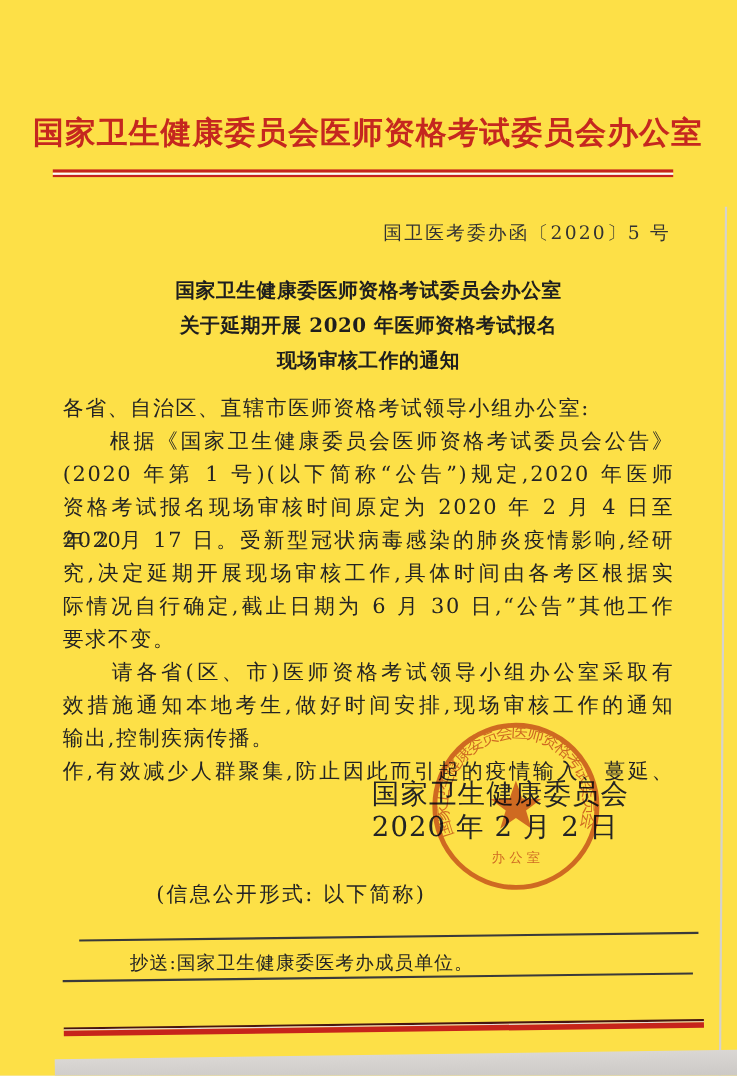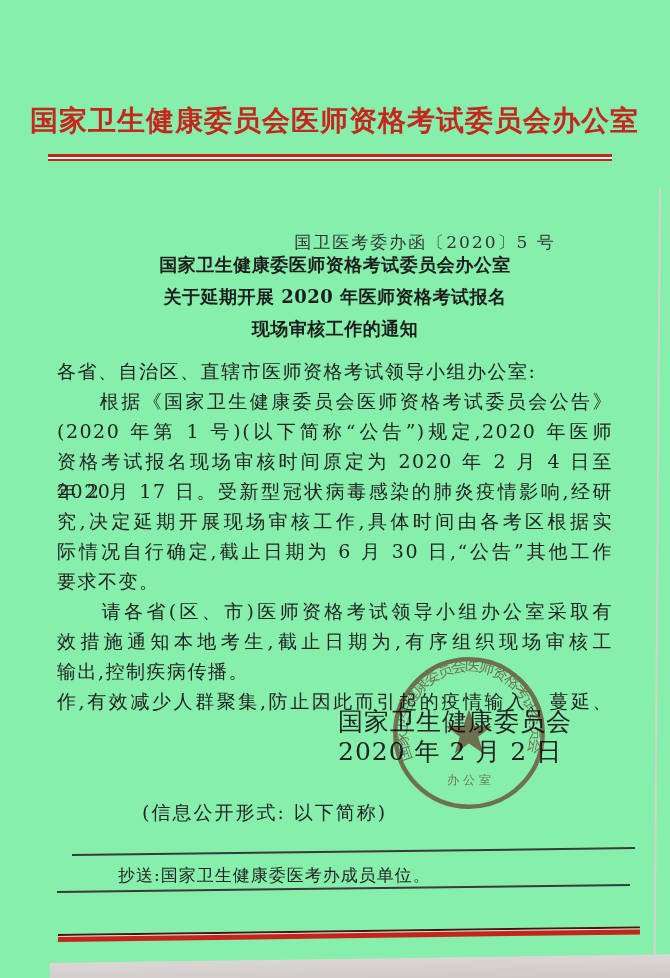--- a/index.html
+++ b/index.html
@@ -1,35 +1,35 @@
 <!DOCTYPE html>
 <html><head>
 <meta charset="utf-8">
 <style>
   html,body{margin:0;padding:0;background:#efefed;}
   .page{
     position:relative;width:670px;height:978px;margin:0 auto;
-    background:#86efac;overflow:hidden;
+    background:#fde047;overflow:hidden;
     font-family:"DejaVu Serif","Liberation Serif",serif;
     color:#2a2a2a;
   }
   
   .letterhead{
     position:absolute;top:98px;left:30px;width:600px;height:46px;
     text-align:center;font-size:28px;font-weight:bold;color:#c5271f;
     letter-spacing:1px;line-height:46px;white-space:nowrap;
   }
   .red-rule{position:absolute;top:154px;left:48px;width:564px;}
   .red-rule .r1{height:3px;background:#c5251d;}
   .red-rule .r2{height:2px;background:#fcfcfb;}
   .red-rule .r3{height:1.5px;background:#c5251d;}
   
   .doc-number{
-    position:absolute;top:200px;left:240px;width:370px;text-align:center;
-    font-size:17px;letter-spacing:2px;color:#333;white-space:nowrap;margin-top:31px;
+    position:absolute;top:200px;left:240px;width:370px;text-align:right;
+    font-size:17px;letter-spacing:2px;color:#333;white-space:nowrap;
   }
   
   .doc-title{
     position:absolute;top:249px;left:60px;width:550px;text-align:center;
     font-size:18px;font-weight:bold;line-height:32px;color:#1e1e1e;
     letter-spacing:0.5px;
   }
   
   .body-block{position:absolute;top:356px;left:57px;width:556px;}
   .body-line{
@@ -100,21 +100,21 @@
   <div class="body-block">
       <div class="body-line">各省、自治区、直辖市医师资格考试领导小组办公室:</div>
       <div class="body-line just">　　根据《国家卫生健康委员会医师资格考试委员会公告》</div>
       <div class="body-line just">(2020 年第 1 号)(以下简称“公告”)规定,2020 年医师</div>
       <div class="body-line just">资格考试报名现场审核时间原定为 2020 年 2 月 4 日至 2020</div>
       <div class="body-line just">年 2 月 17 日。受新型冠状病毒感染的肺炎疫情影响,经研</div>
       <div class="body-line just">究,决定延期开展现场审核工作,具体时间由各考区根据实</div>
       <div class="body-line just">际情况自行确定,截止日期为 6 月 30 日,“公告”其他工作</div>
       <div class="body-line">要求不变。</div>
       <div class="body-line just">　　请各省(区、市)医师资格考试领导小组办公室采取有</div>
-      <div class="body-line just">效措施通知本地考生,截止日期为,有序组织现场审核工</div>
+      <div class="body-line just">效措施通知本地考生,做好时间安排,现场审核工作的通知</div>
       <div class="body-line">输出,控制疾病传播。</div>
       <div class="body-line just">作,有效减少人群聚集,防止因此而引起的疫情输入、蔓延、</div>
     </div>
 
   <div class="sign-block">
     <div>国家卫生健康委员会</div>
     <div>2020 年 2 月 2 日</div>
   </div>
 
   <svg class="seal" viewBox="0 0 200 200" xmlns="http://www.w3.org/2000/svg">

